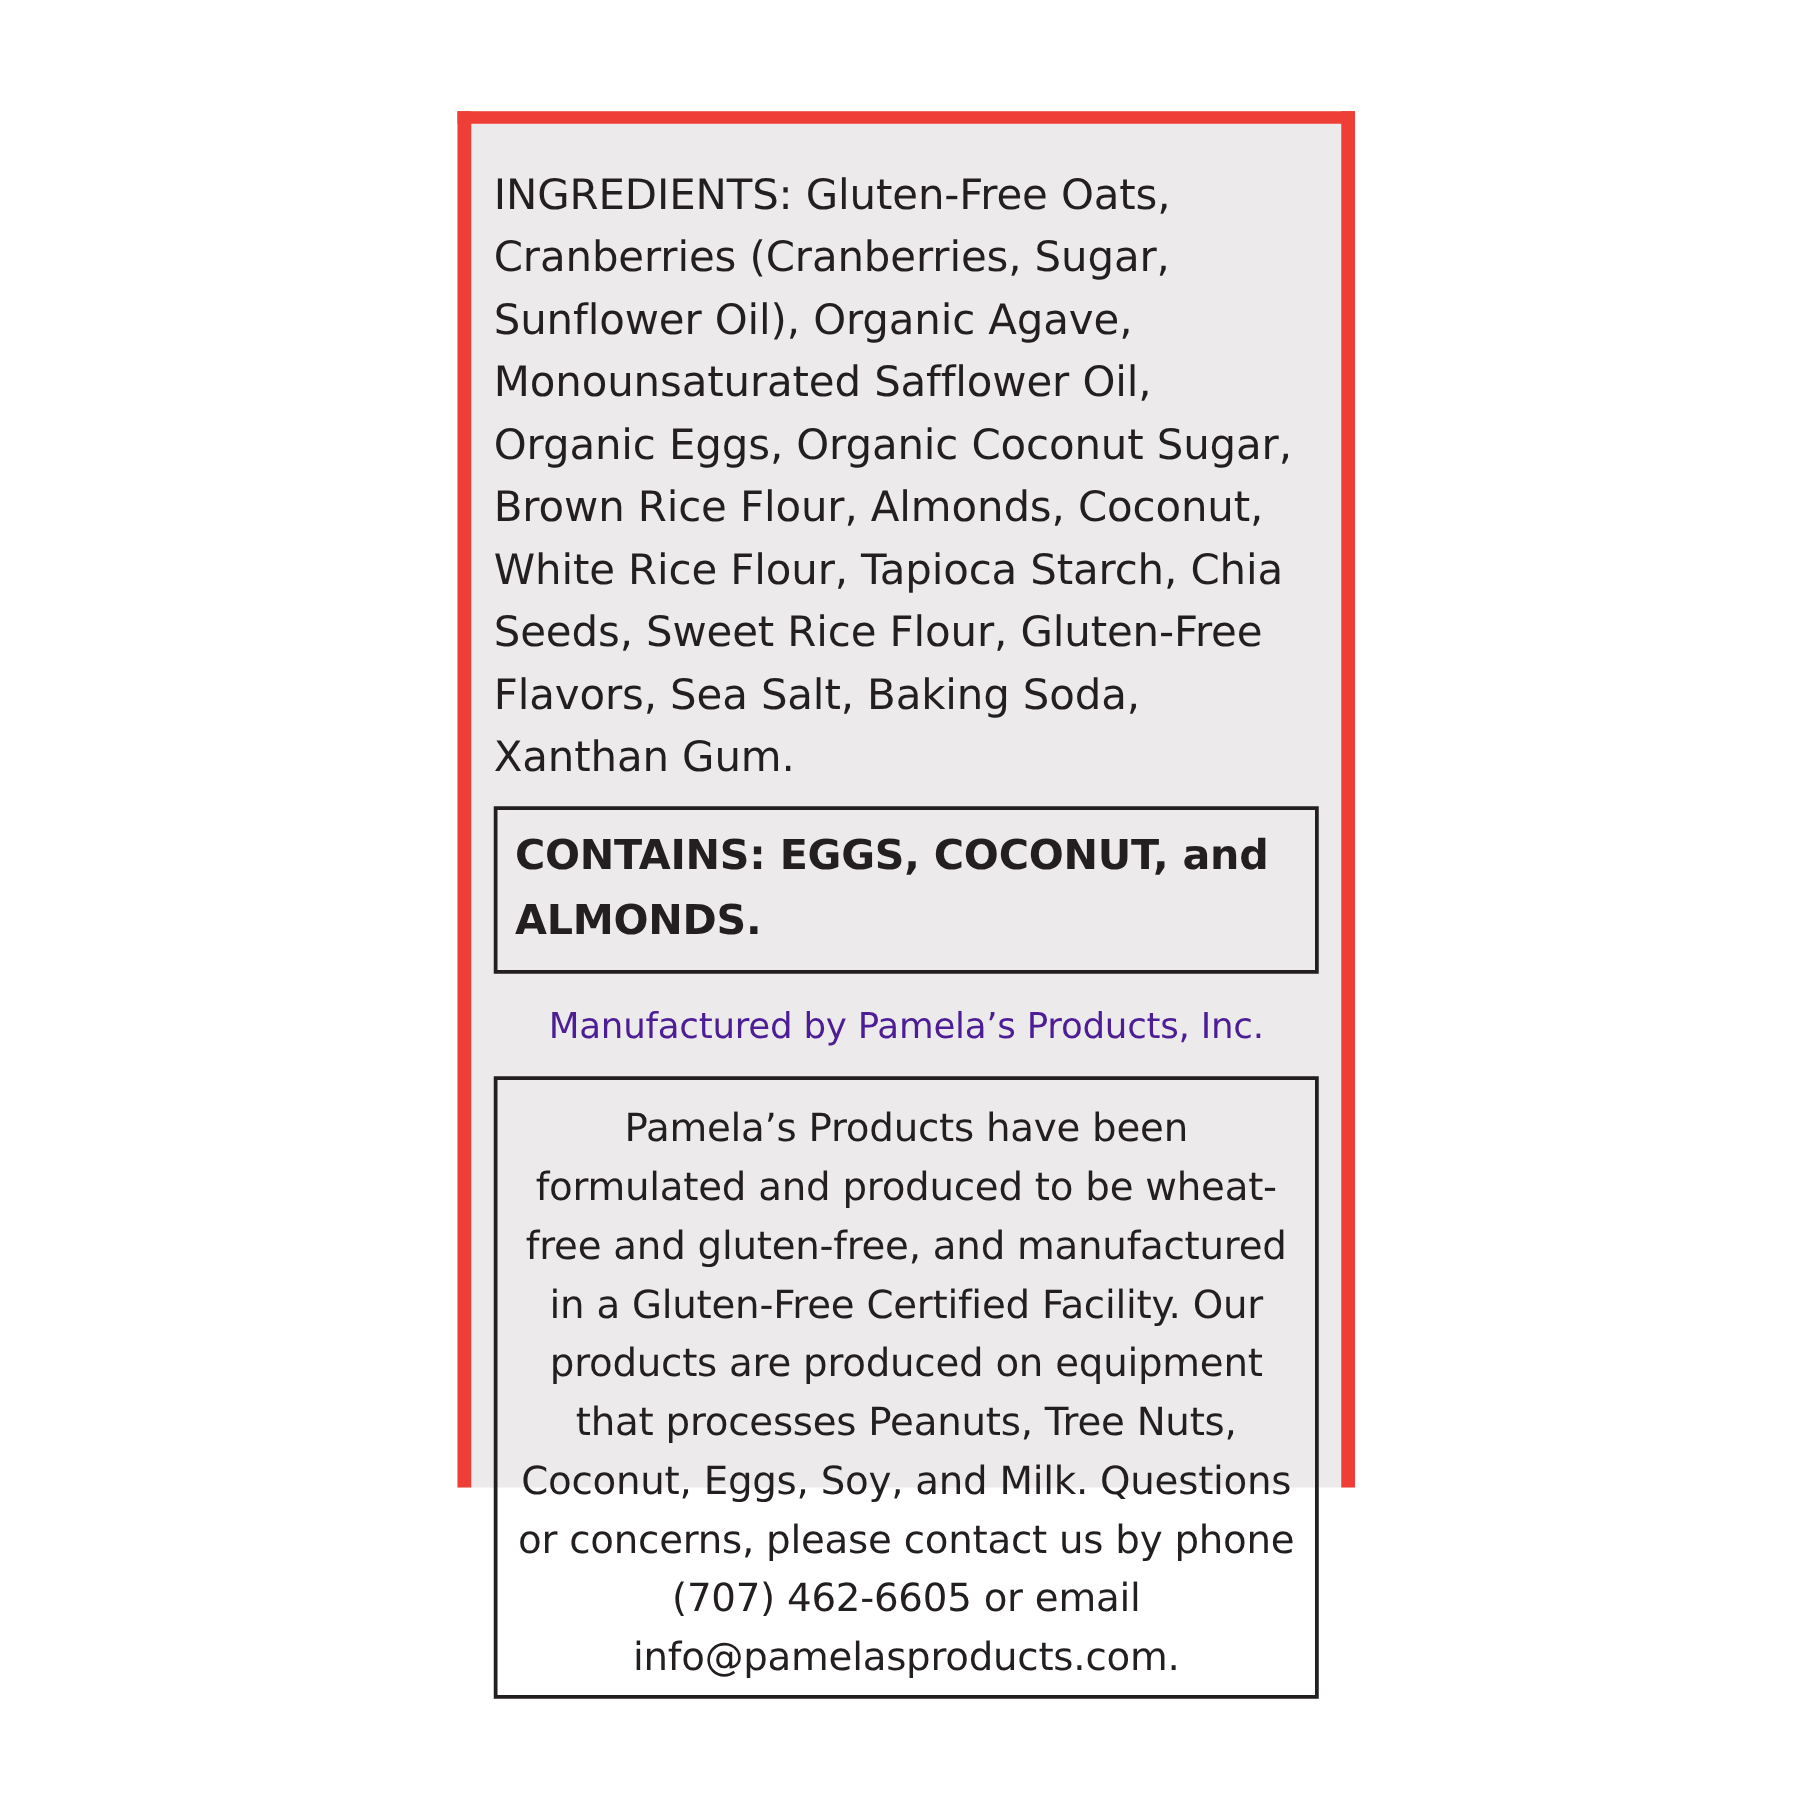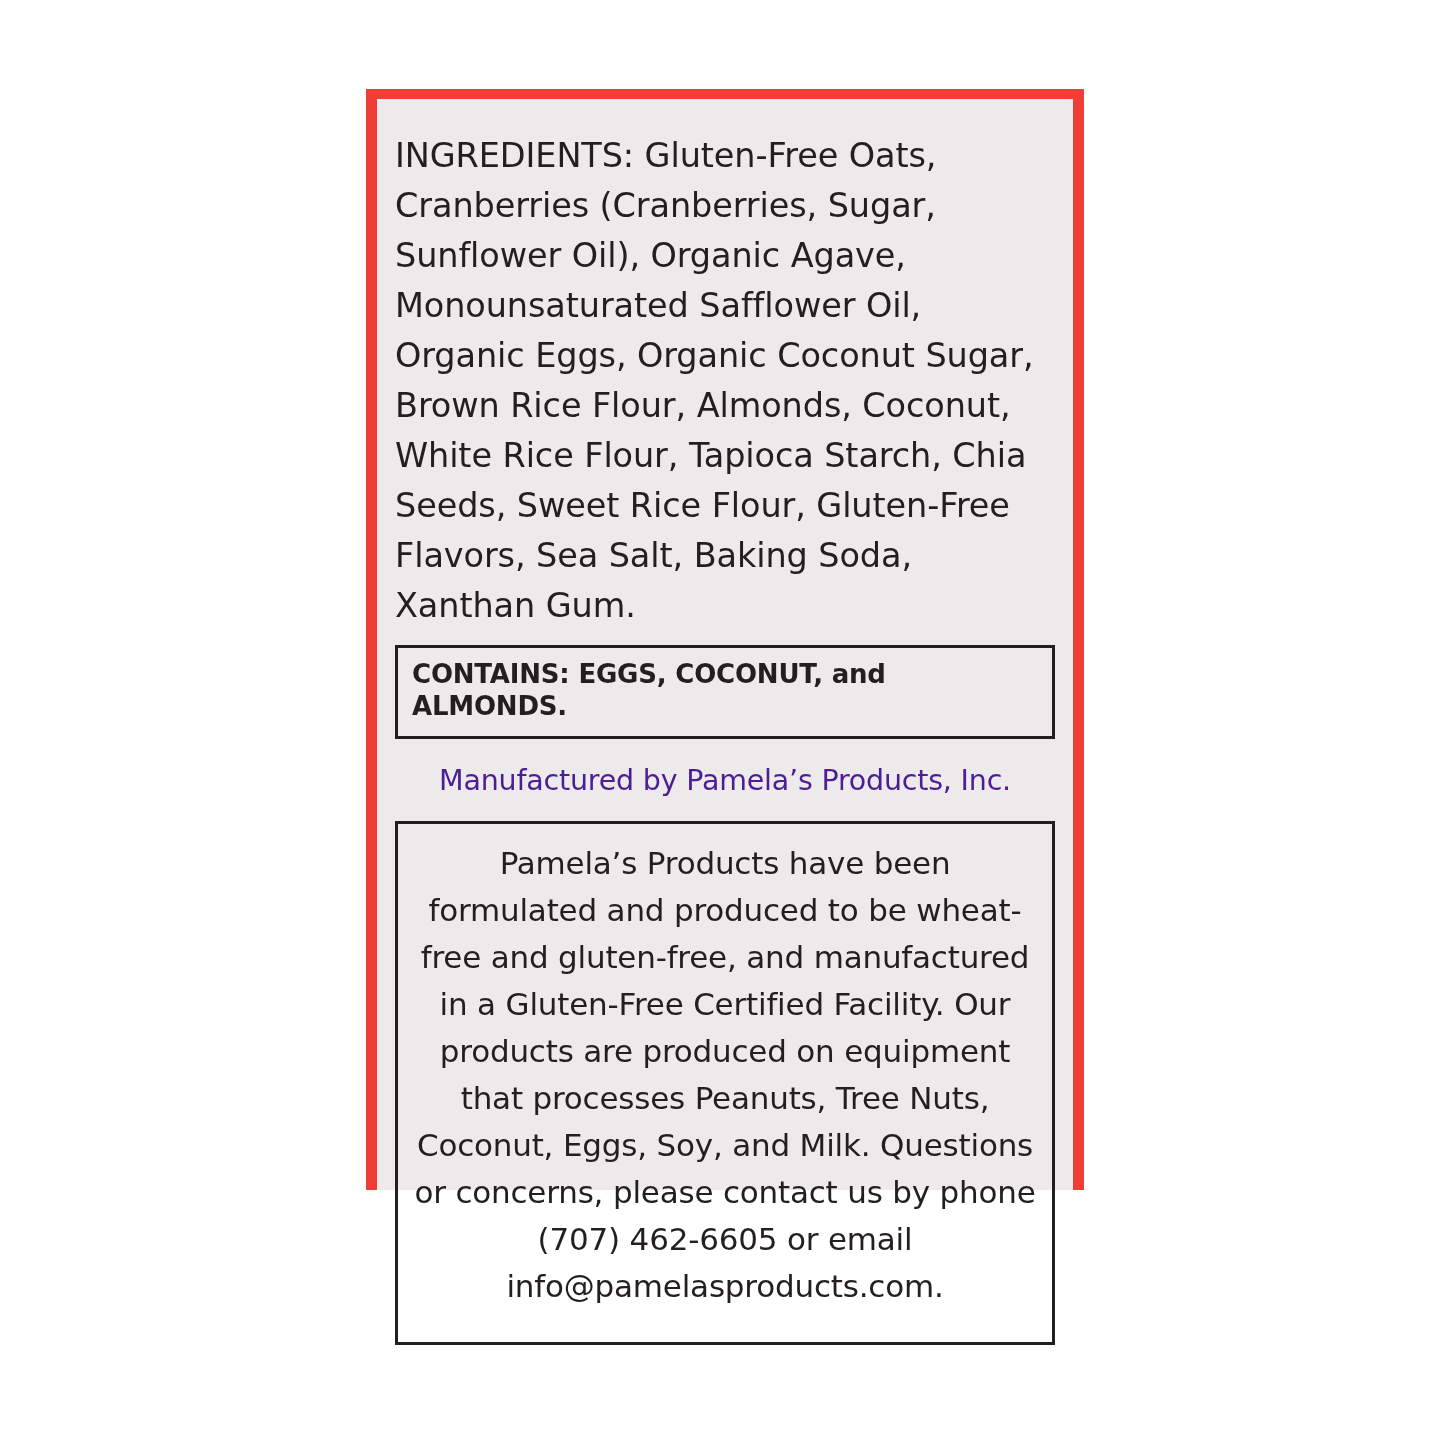--- a/index.html
+++ b/index.html
@@ -68,39 +68,39 @@
 
   .box {
     border: 3px solid #231f20;
     box-sizing: border-box;
     padding: 10px 14px 14px 14px;
   }
 
   .contains {
     font-family: "DejaVu Sans", sans-serif;
     font-weight: bold;
-    font-size: 26px;
-    line-height: 32px;
+    font-size: 33px;
+    line-height: 52px;
     color: #231f20;
     letter-spacing: -0.2px;
   }
 
   .mfg {
     margin: 22px 0 20px 0;
     font-size: 28.5px;
     line-height: 40px;
     color: #4c1d95;
     text-align: center;
     letter-spacing: -0.2px;
   }
 
   .statement-box {
     border: 3px solid #231f20;
     box-sizing: border-box;
-    padding: 16px 16px 32px 16px;
+    padding: 16px 16px 6px 16px;
   }
   .statement {
     font-size: 31px;
     line-height: 47px;
     color: #231f20;
     text-align: center;
     letter-spacing: -0.2px;
     margin: 0;
   }
 </style>

